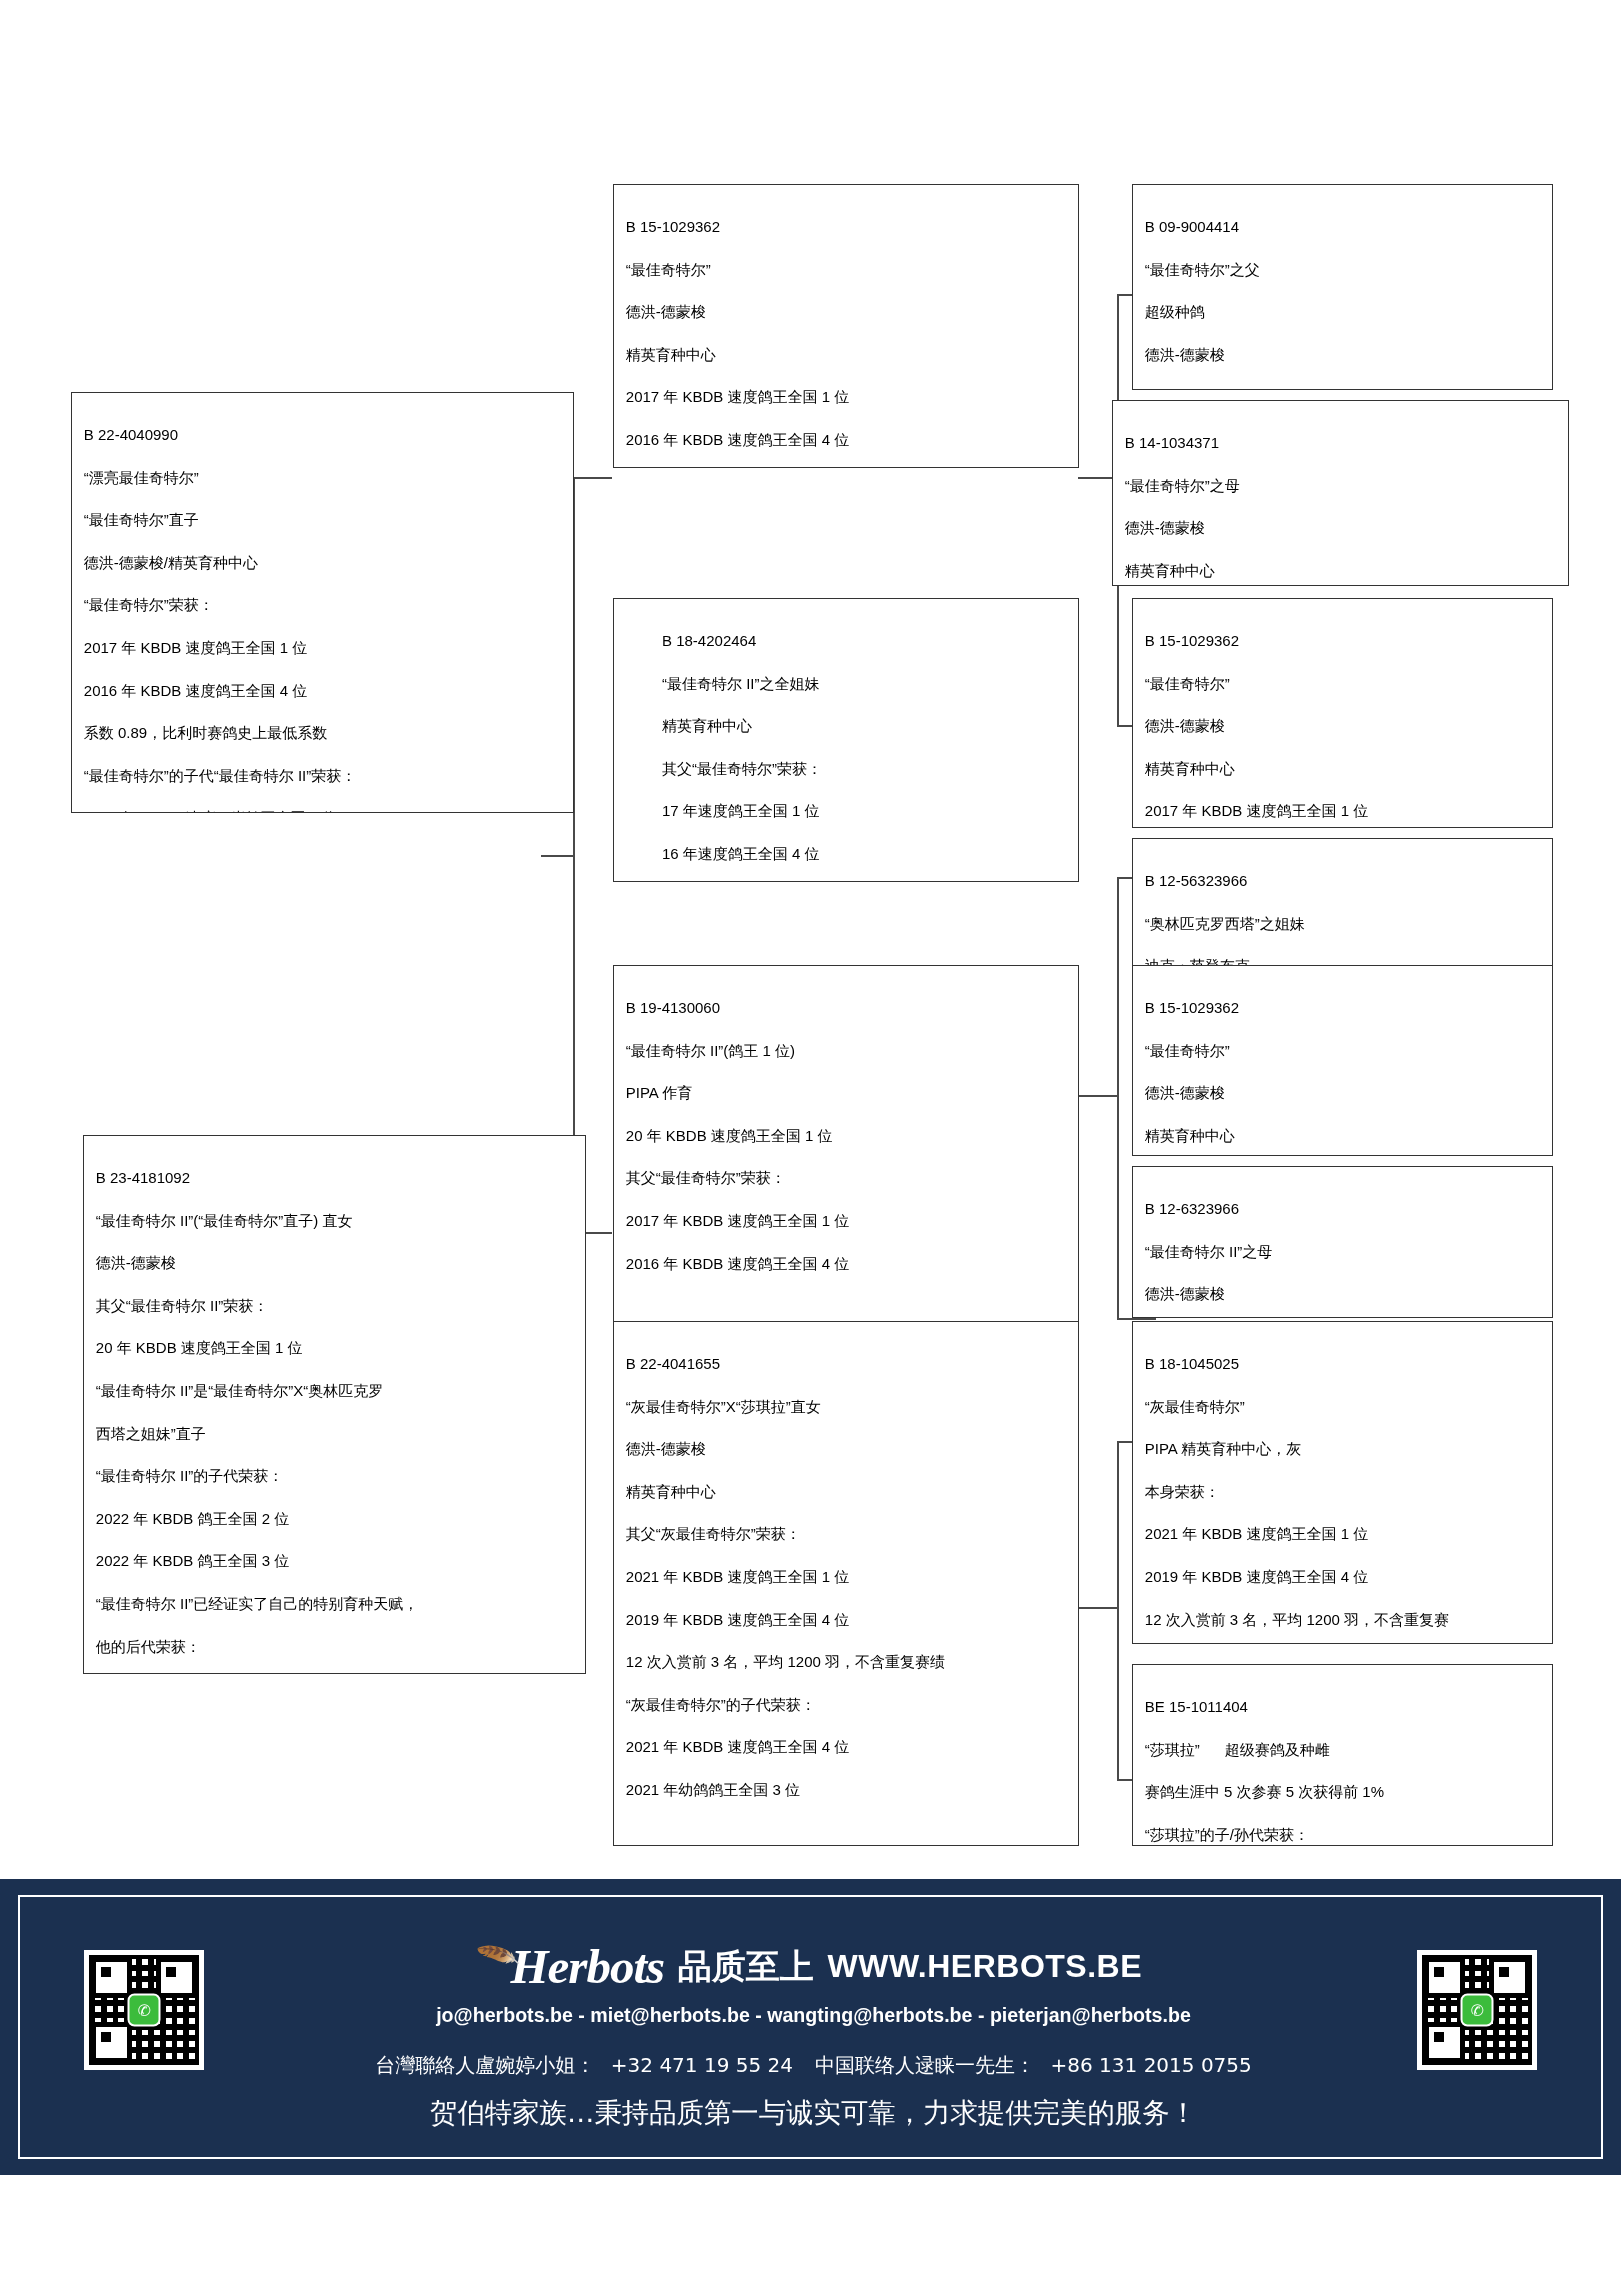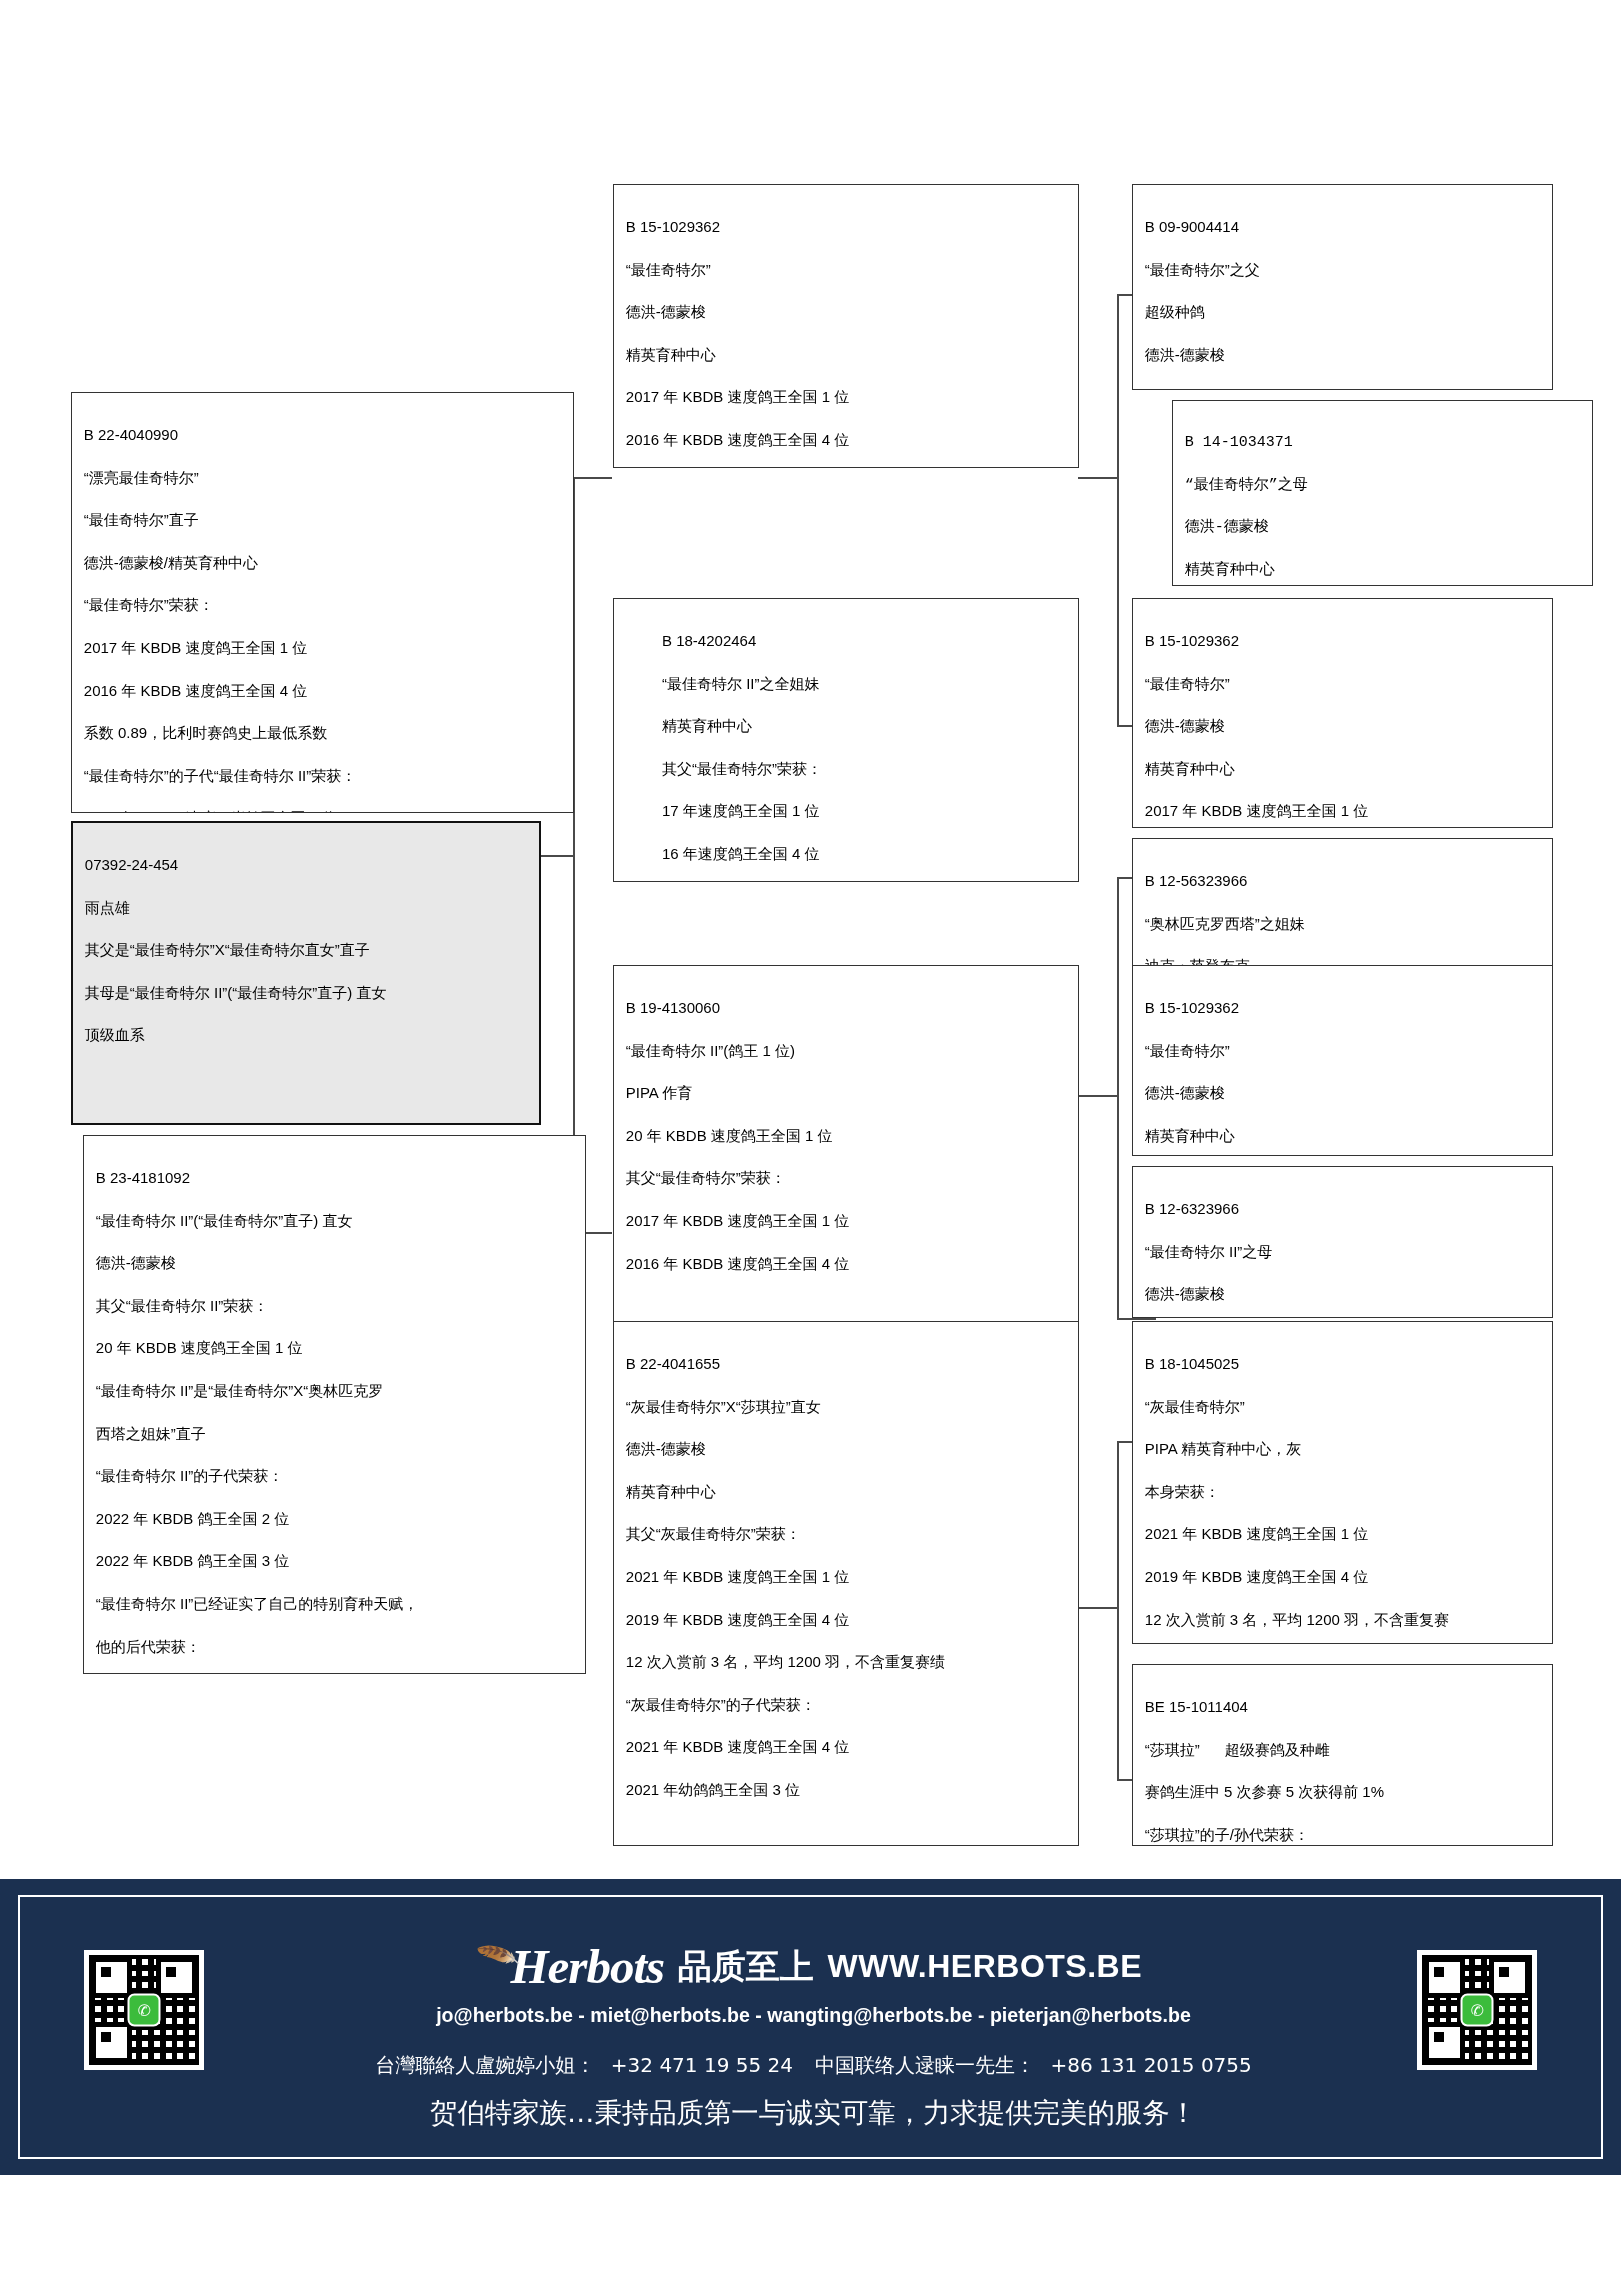--- a/index.html
+++ b/index.html
@@ -202,27 +202,20 @@
   <div class="conn v" style="left:1117px; top:877px; height:441px;"></div>
   <div class="conn h" style="left:1117px; top:877px; width:39px;"></div>
   <div class="conn h" style="left:1117px; top:1318px; width:39px;"></div>
   <div class="conn h" style="left:1078px; top:1095px; width:39px;"></div>
 
   <div class="conn v" style="left:1117px; top:1441px; height:338px;"></div>
   <div class="conn h" style="left:1117px; top:1441px; width:39px;"></div>
   <div class="conn h" style="left:1117px; top:1779px; width:39px;"></div>
   <div class="conn h" style="left:1078px; top:1607px; width:39px;"></div>
 
-  <div class="box subject" style="left:71px; top:821px; width:470px; height:304px;">
-    <span class="line">07392-24-454</span>
-    <span class="line">雨点雄</span>
-    <span class="line">其父是“最佳奇特尔”X“最佳奇特尔直女”直子</span>
-    <span class="line">其母是“最佳奇特尔 II”(“最佳奇特尔”直子) 直女</span>
-    <span class="line">顶级血系</span>
-  </div>
 
   <div class="box" style="left:71px; top:392px; width:503px; height:421px;">
     <span class="line">B 22-4040990</span>
     <span class="line">“漂亮最佳奇特尔”</span>
     <span class="line">“最佳奇特尔”直子</span>
     <span class="line">德洪-德蒙梭/精英育种中心</span>
     <span class="line">“最佳奇特尔”荣获：</span>
     <span class="line">2017 年 KBDB 速度鸽王全国 1 位</span>
     <span class="line">2016 年 KBDB 速度鸽王全国 4 位</span>
     <span class="line">系数 0.89，比利时赛鸽史上最低系数</span>
@@ -322,21 +315,21 @@
     <span class="line">B 09-9004414</span>
     <span class="line">“最佳奇特尔”之父</span>
     <span class="line">超级种鸽</span>
     <span class="line">德洪-德蒙梭</span>
     <span class="line">精英育种中心</span>
     
     
     
   </div>
 
-  <div class="box" style="left:1172px; top:400px; width:421px; height:186px;font-family:Liberation Mono, monospace;">
+  <div class="box" style="left:1112px; top:400px; width:457px; height:186px;">
     <span class="line">B 14-1034371</span>
     <span class="line">“最佳奇特尔”之母</span>
     <span class="line">德洪-德蒙梭</span>
     <span class="line">精英育种中心</span>
     
     
     
   </div>
 
   <div class="box" style="left:1132px; top:598px; width:421px; height:230px;">

